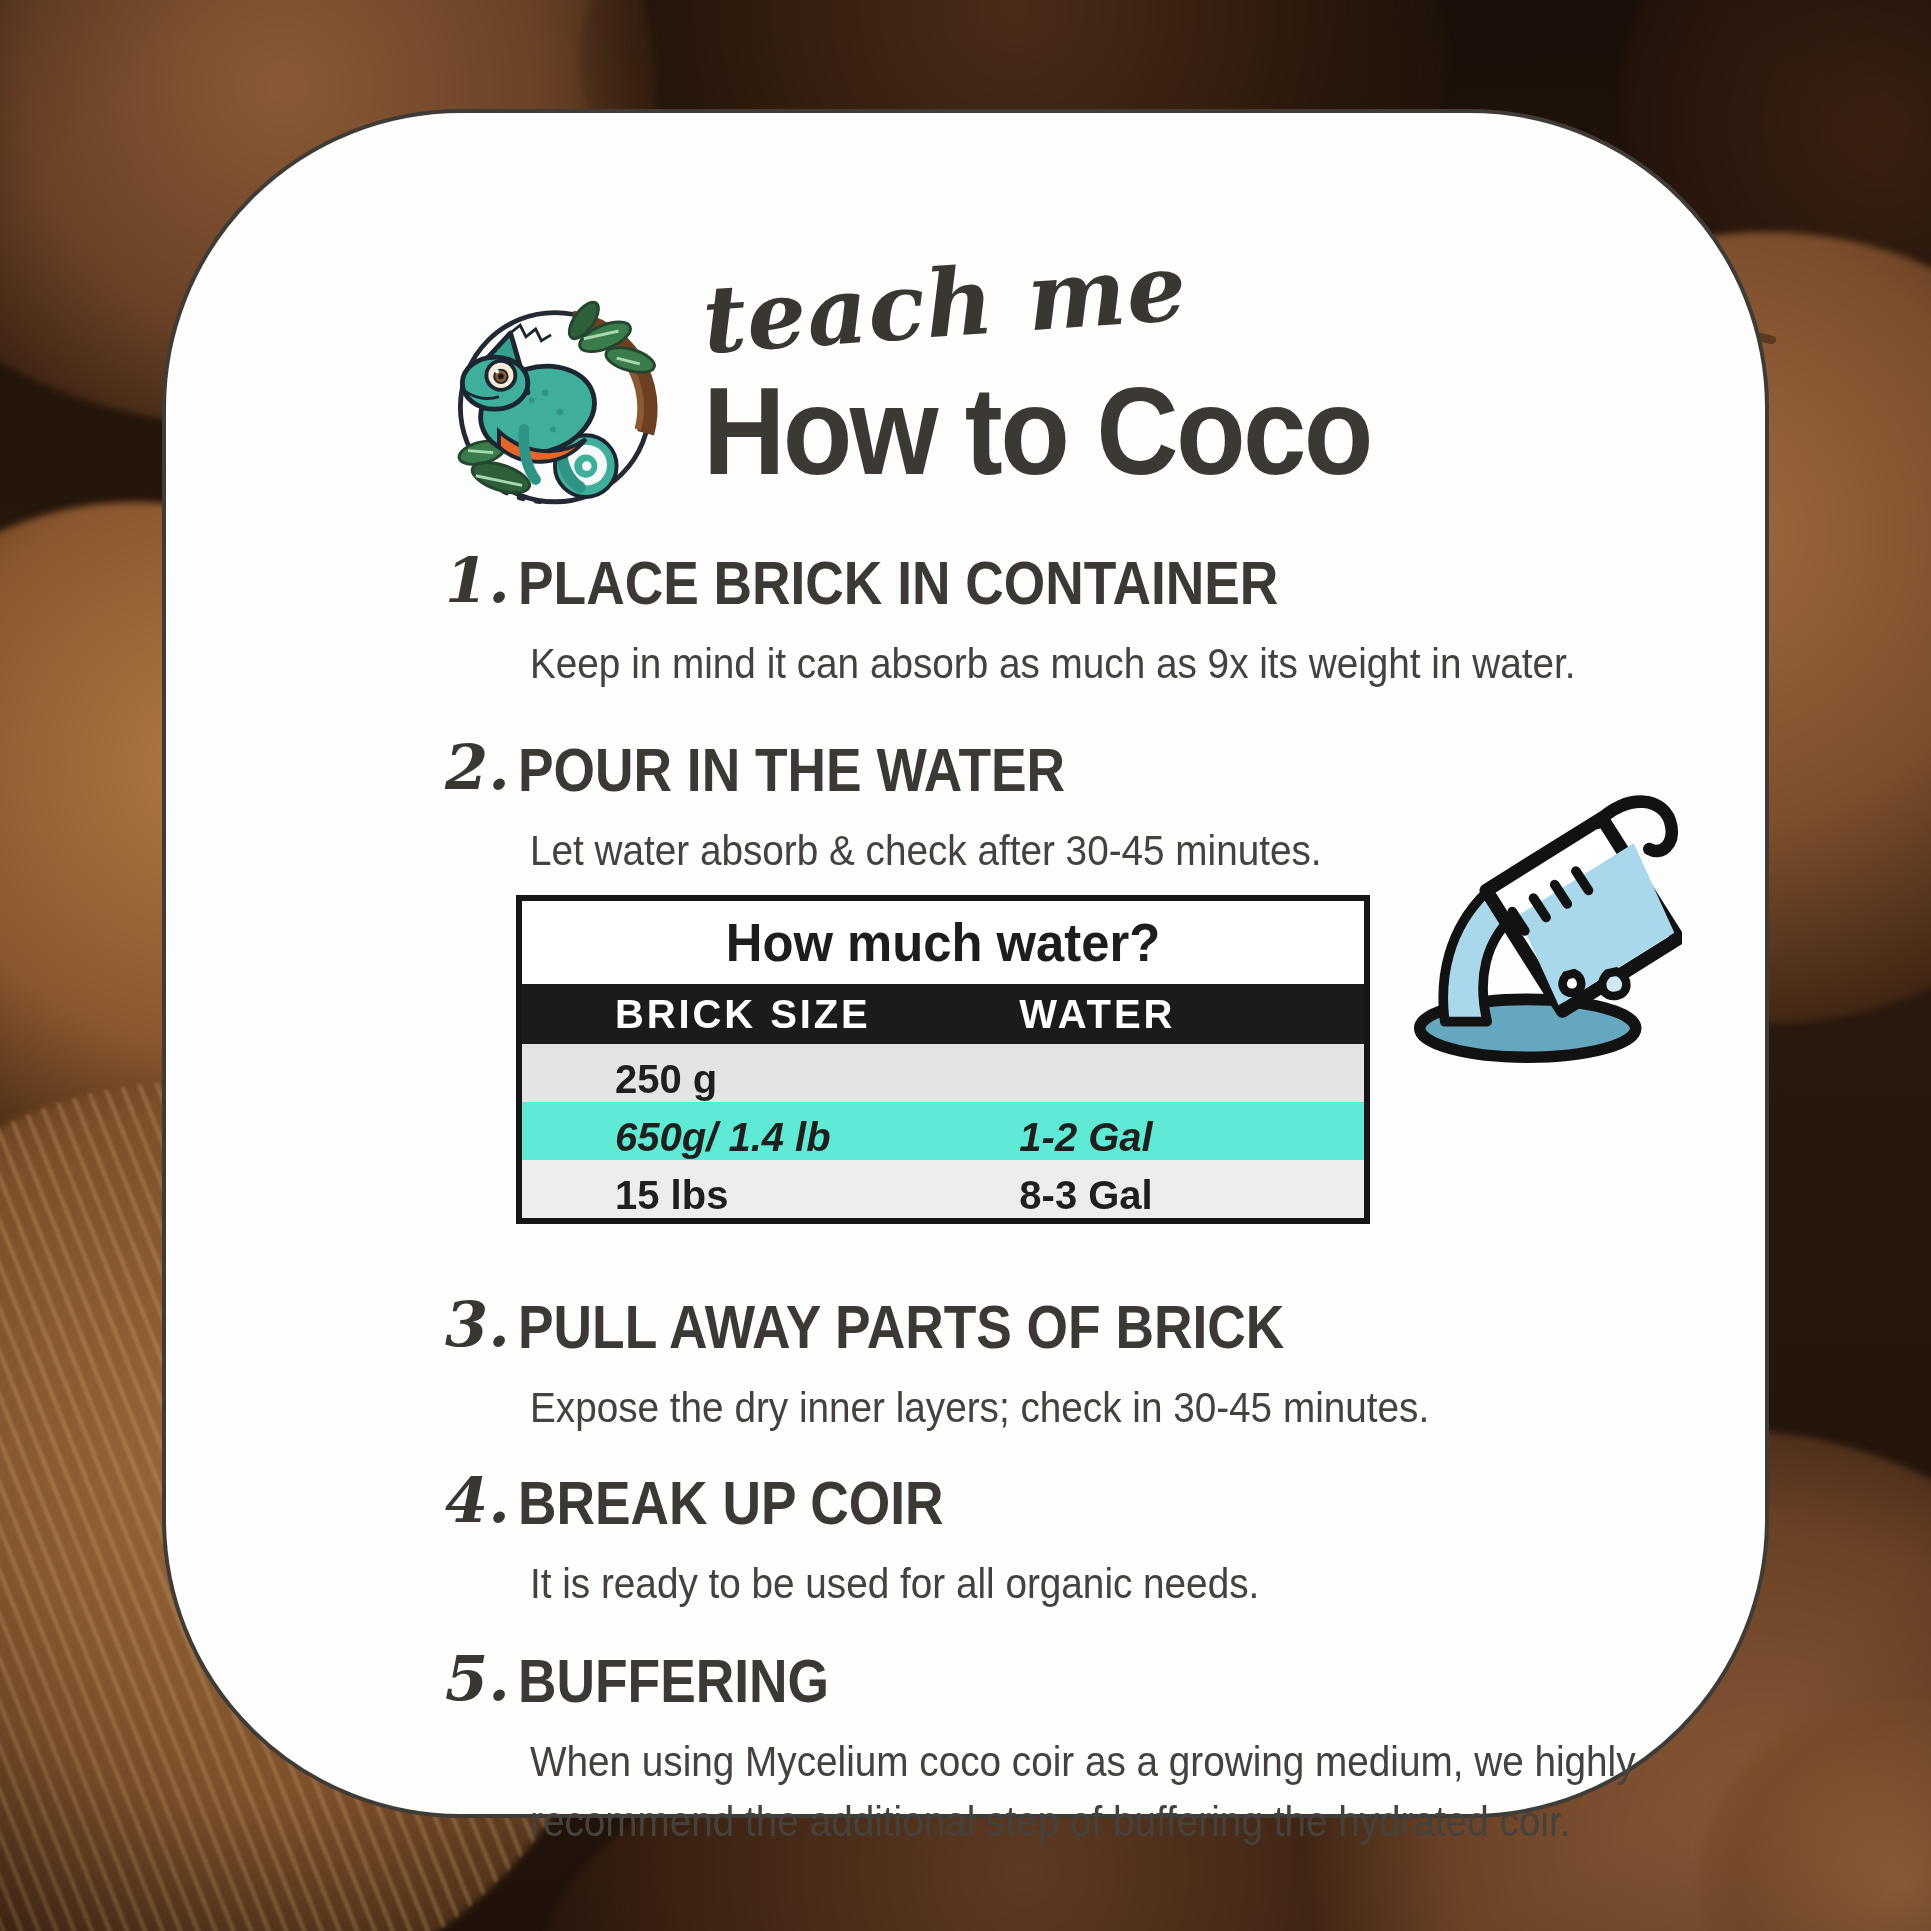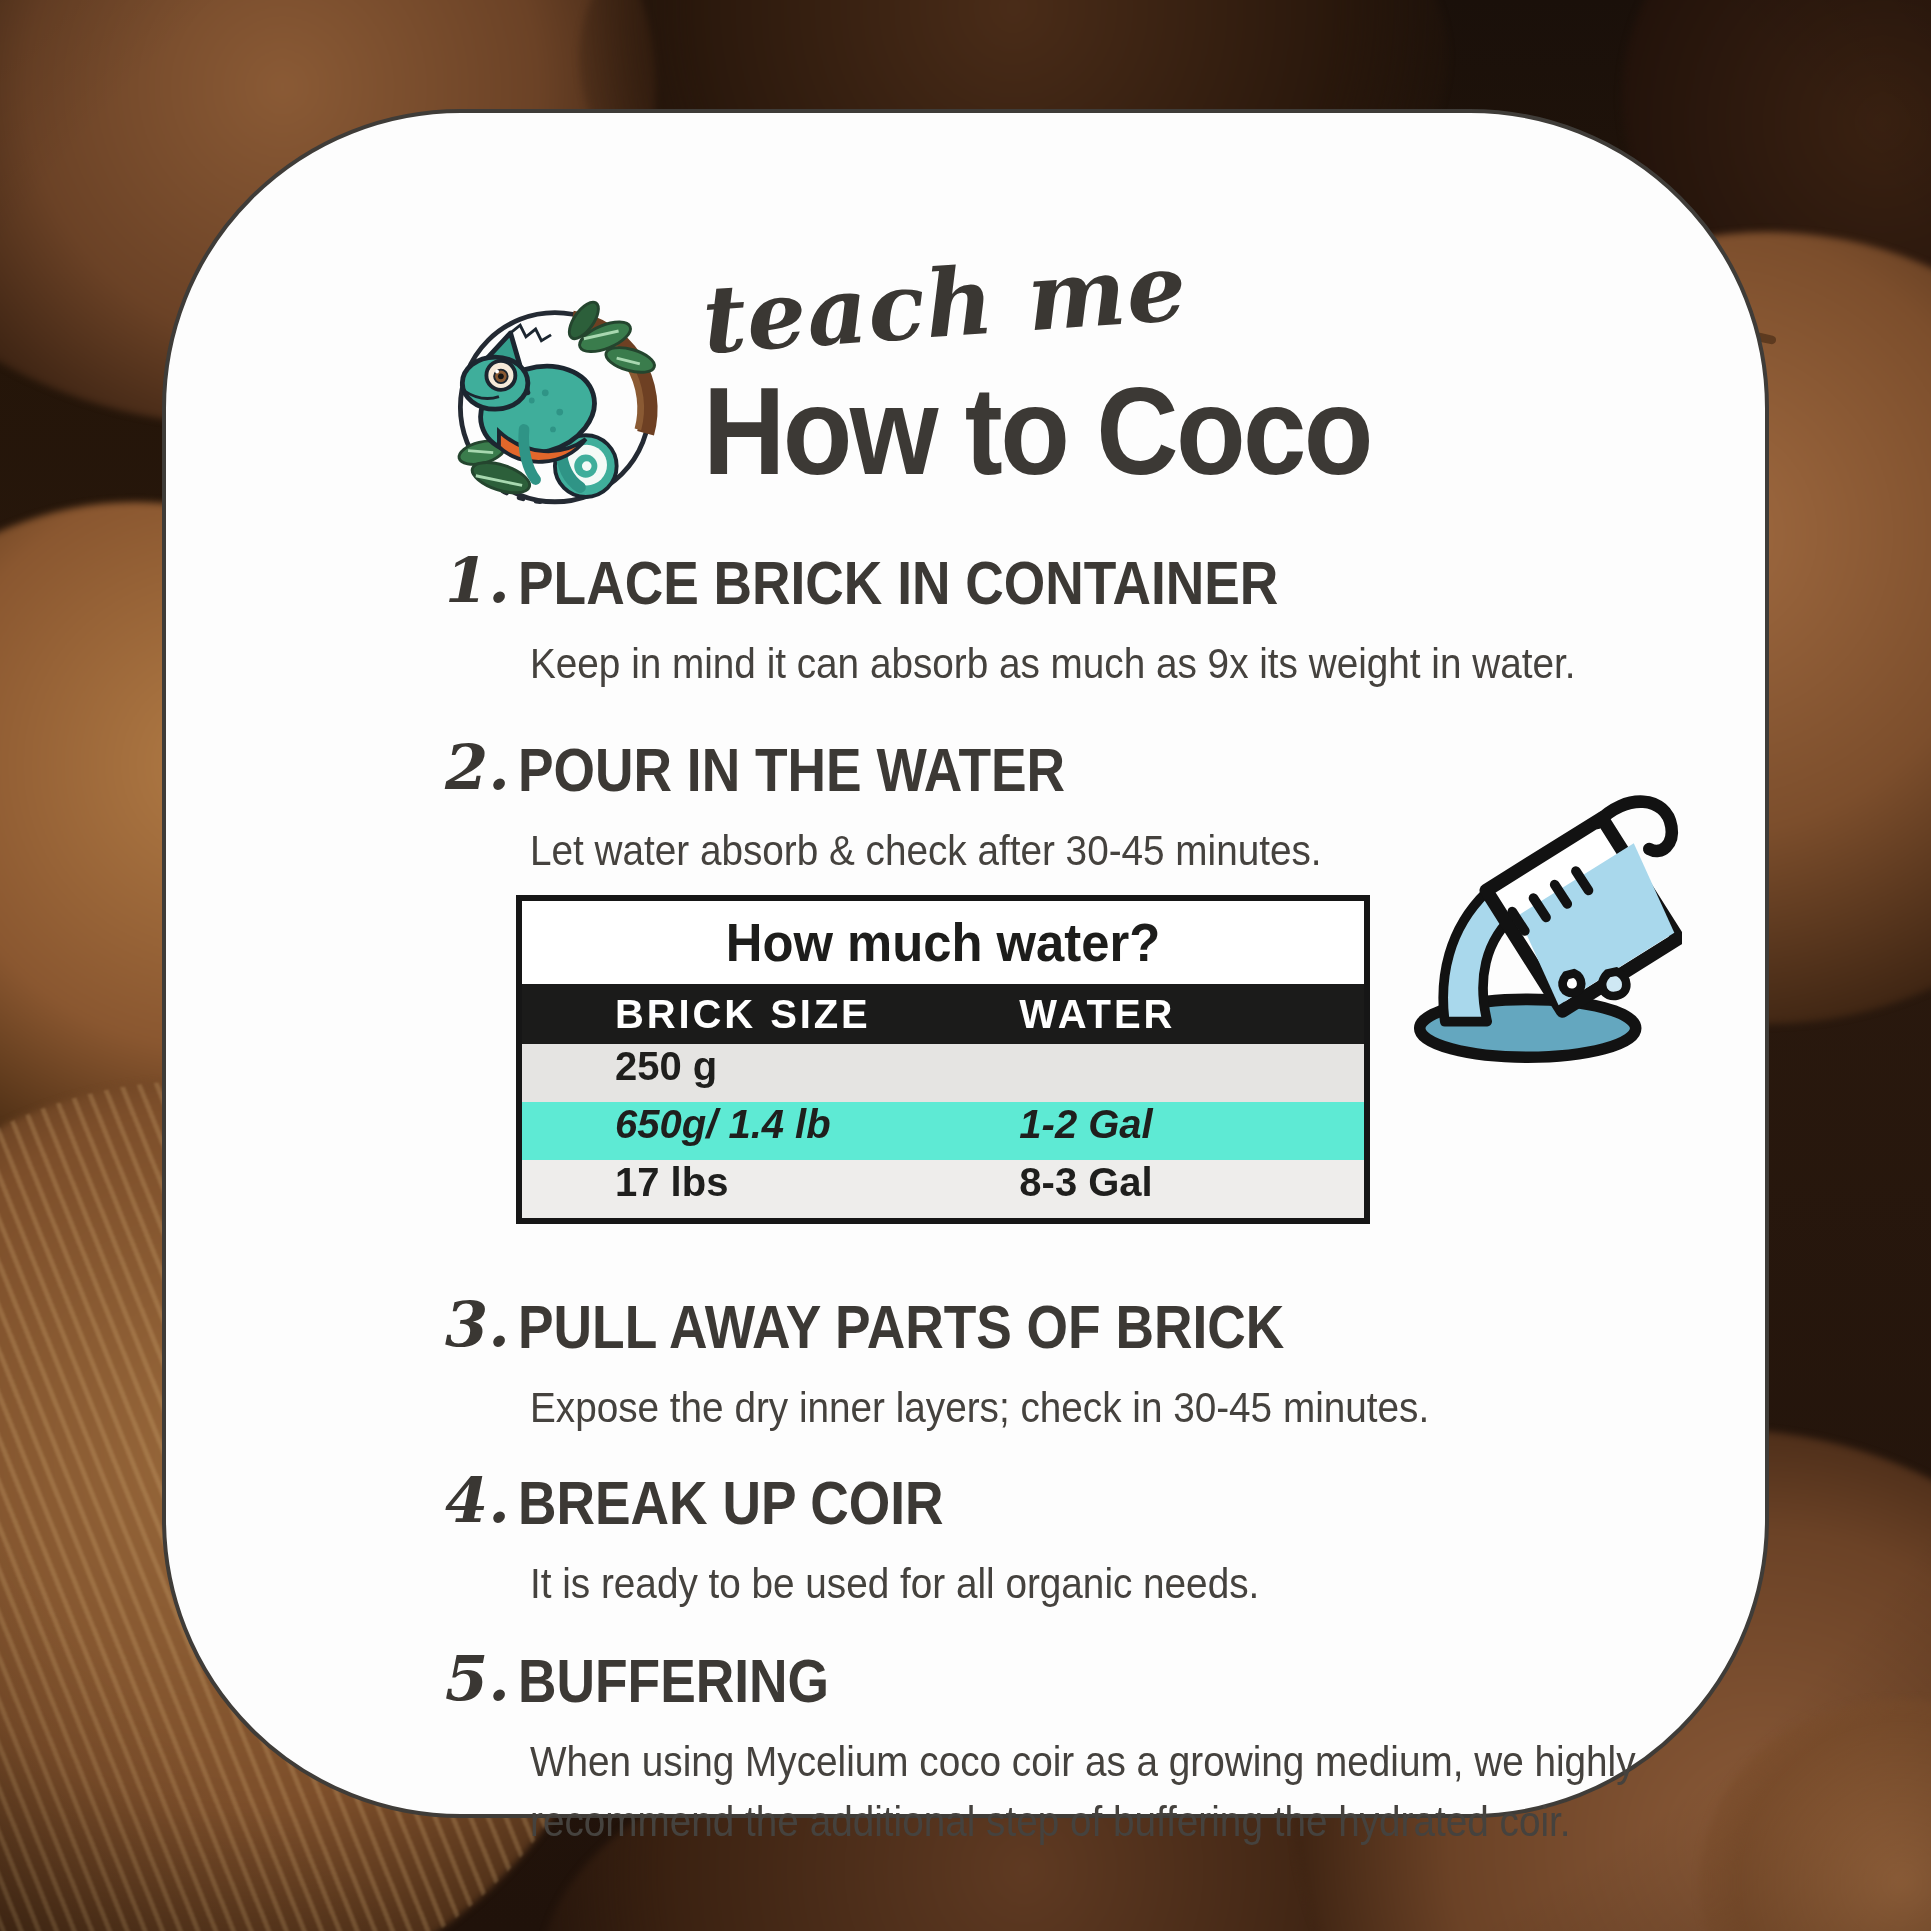--- a/index.html
+++ b/index.html
@@ -60,21 +60,21 @@
   .bline{font-size:43px;line-height:60px;color:#45423e;white-space:nowrap;
         transform:scaleX(.9);transform-origin:0 0;}
 
   
   .wtable{position:absolute;left:350px;top:782px;width:854px;box-sizing:border-box;
         border:6.8px solid #161616;background:#fff;}
   .wtitle{height:83px;line-height:83px;text-align:center;font-weight:bold;font-size:54px;color:#1d1d1b;
         transform:scaleX(.94);transform-origin:50% 50%;white-space:nowrap;}
   .wband{display:flex;height:60px;background:#1b1b1a;color:#ffffff;align-items:center;
         font-weight:bold;font-size:40px;letter-spacing:2.9px;}
-  .wrow{display:flex;height:58px;align-items:flex-start;font-weight:bold;font-size:40px;color:#1f1f1d;}
+  .wrow{display:flex;height:58px;align-items:flex-end;font-weight:bold;font-size:40px;color:#1f1f1d;}
   .c1{width:57%;padding-left:93px;box-sizing:border-box;}
   .c2{flex:1;padding-left:17.4px;box-sizing:border-box;}
   .r0{background:#e5e4e2;} .r1{background:#5eead4;font-style:italic;} .r2{background:#eeedeb;}
 
   .watericon{position:absolute;left:1246px;top:671px;width:270px;height:290px;}
 </style>
 </head>
 <body>
 
 <div class="canvas">
@@ -161,21 +161,21 @@
         <div class="c2">WATER</div>
       </div>
       <div class="wrow r0">
         <div class="c1">250 g</div>
       </div>
       <div class="wrow r1">
         <div class="c1">650g/ 1.4 lb</div>
         <div class="c2">1-2 Gal</div>
       </div>
       <div class="wrow r2">
-        <div class="c1">17 lbs</div>
+        <div class="c1">15 lbs</div>
         <div class="c2">8-3 Gal</div>
       </div>
     </div>
 
     <svg class="watericon" viewBox="0 0 280 300">
       <ellipse cx="120" cy="253" rx="112" ry="30" fill="#64a7bf" stroke="#121212" stroke-width="12"></ellipse>
       <path d="M77,112 C38,150 28,200 34,246 L78,246 C68,204 74,162 110,132 Z" fill="#a9d8ec" stroke="#121212" stroke-width="10" stroke-linejoin="round"></path>
       <path d="M77,110 L197,35 L276,160 L156,235 Z" fill="#ffffff" stroke="#121212" stroke-width="14" stroke-linejoin="round"></path>
       <path d="M110,136 L230,61 L272,154 L152,229 Z" fill="#a9d8ec"></path>
       <path d="M104,132 l13,20 M126,118 l13,20 M148,104 l13,20 M170,90 l13,20" stroke="#121212" stroke-width="10" stroke-linecap="round"></path>

